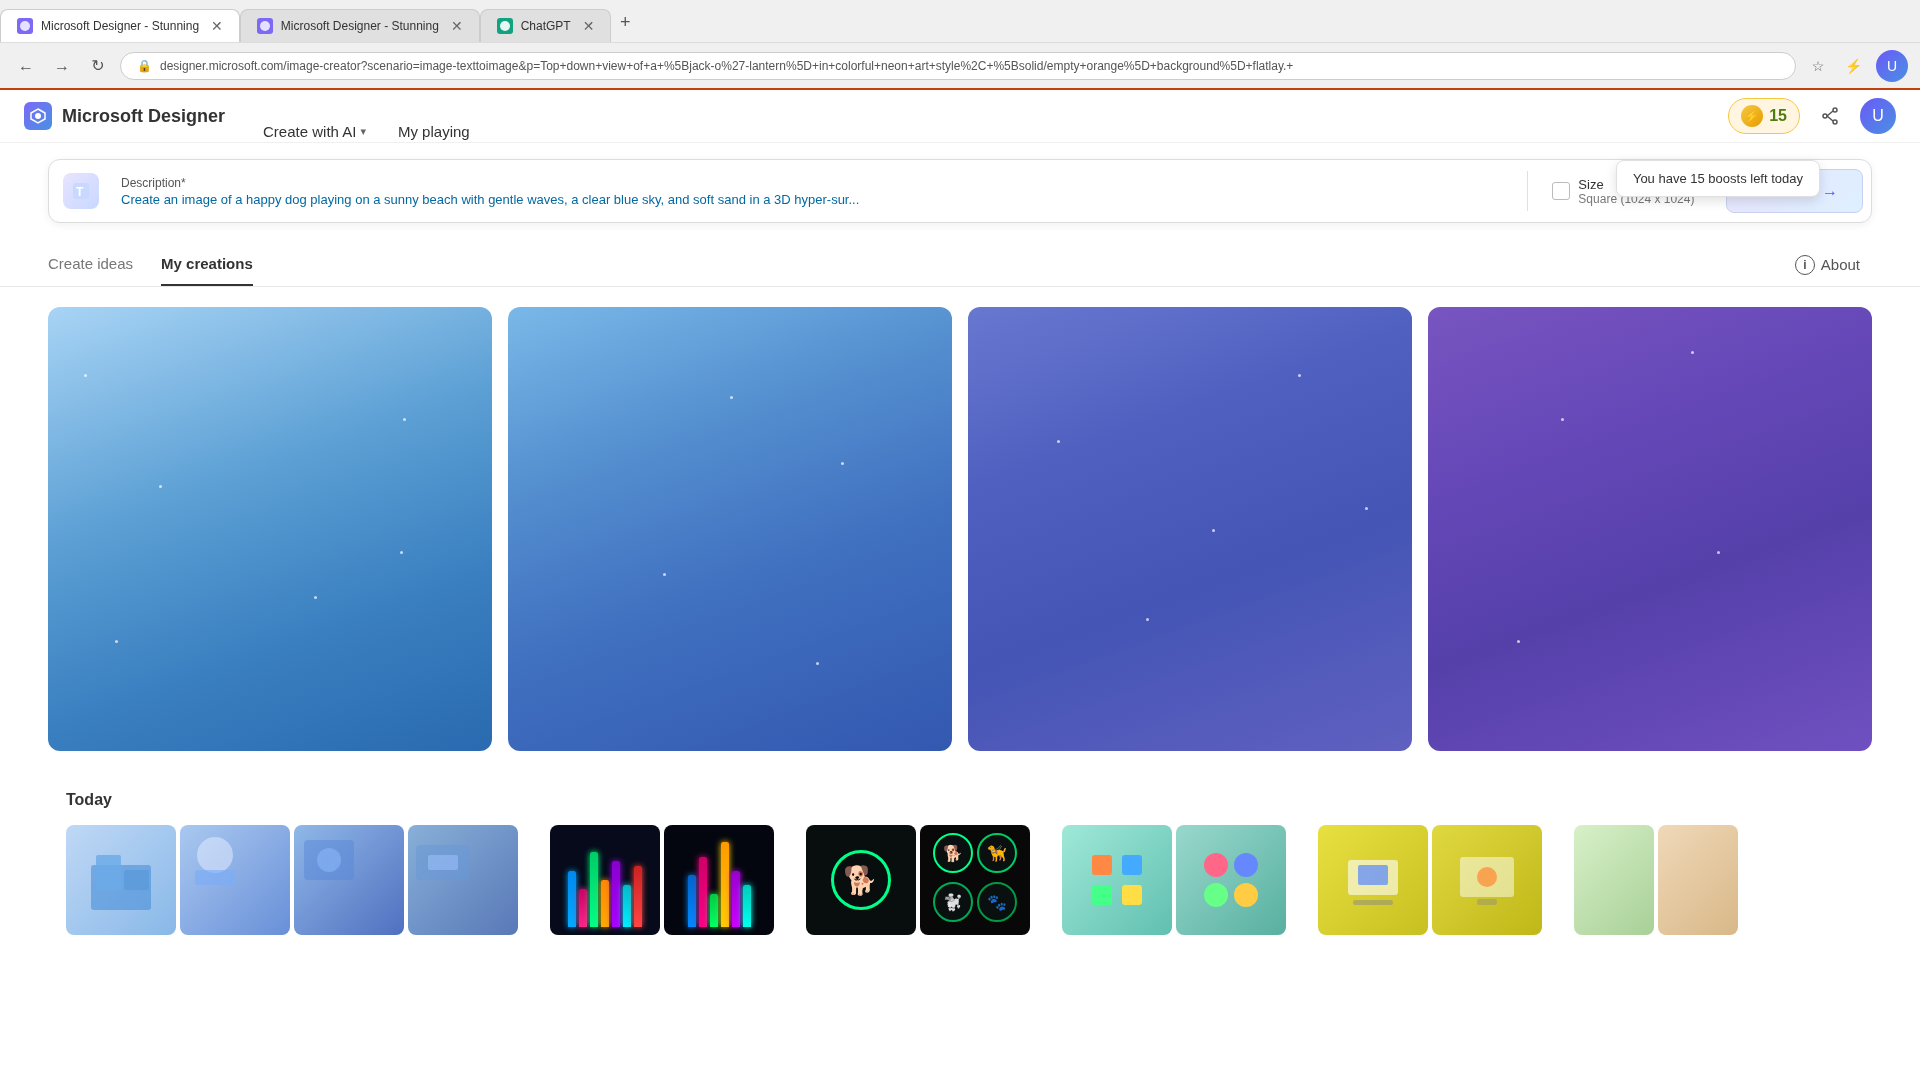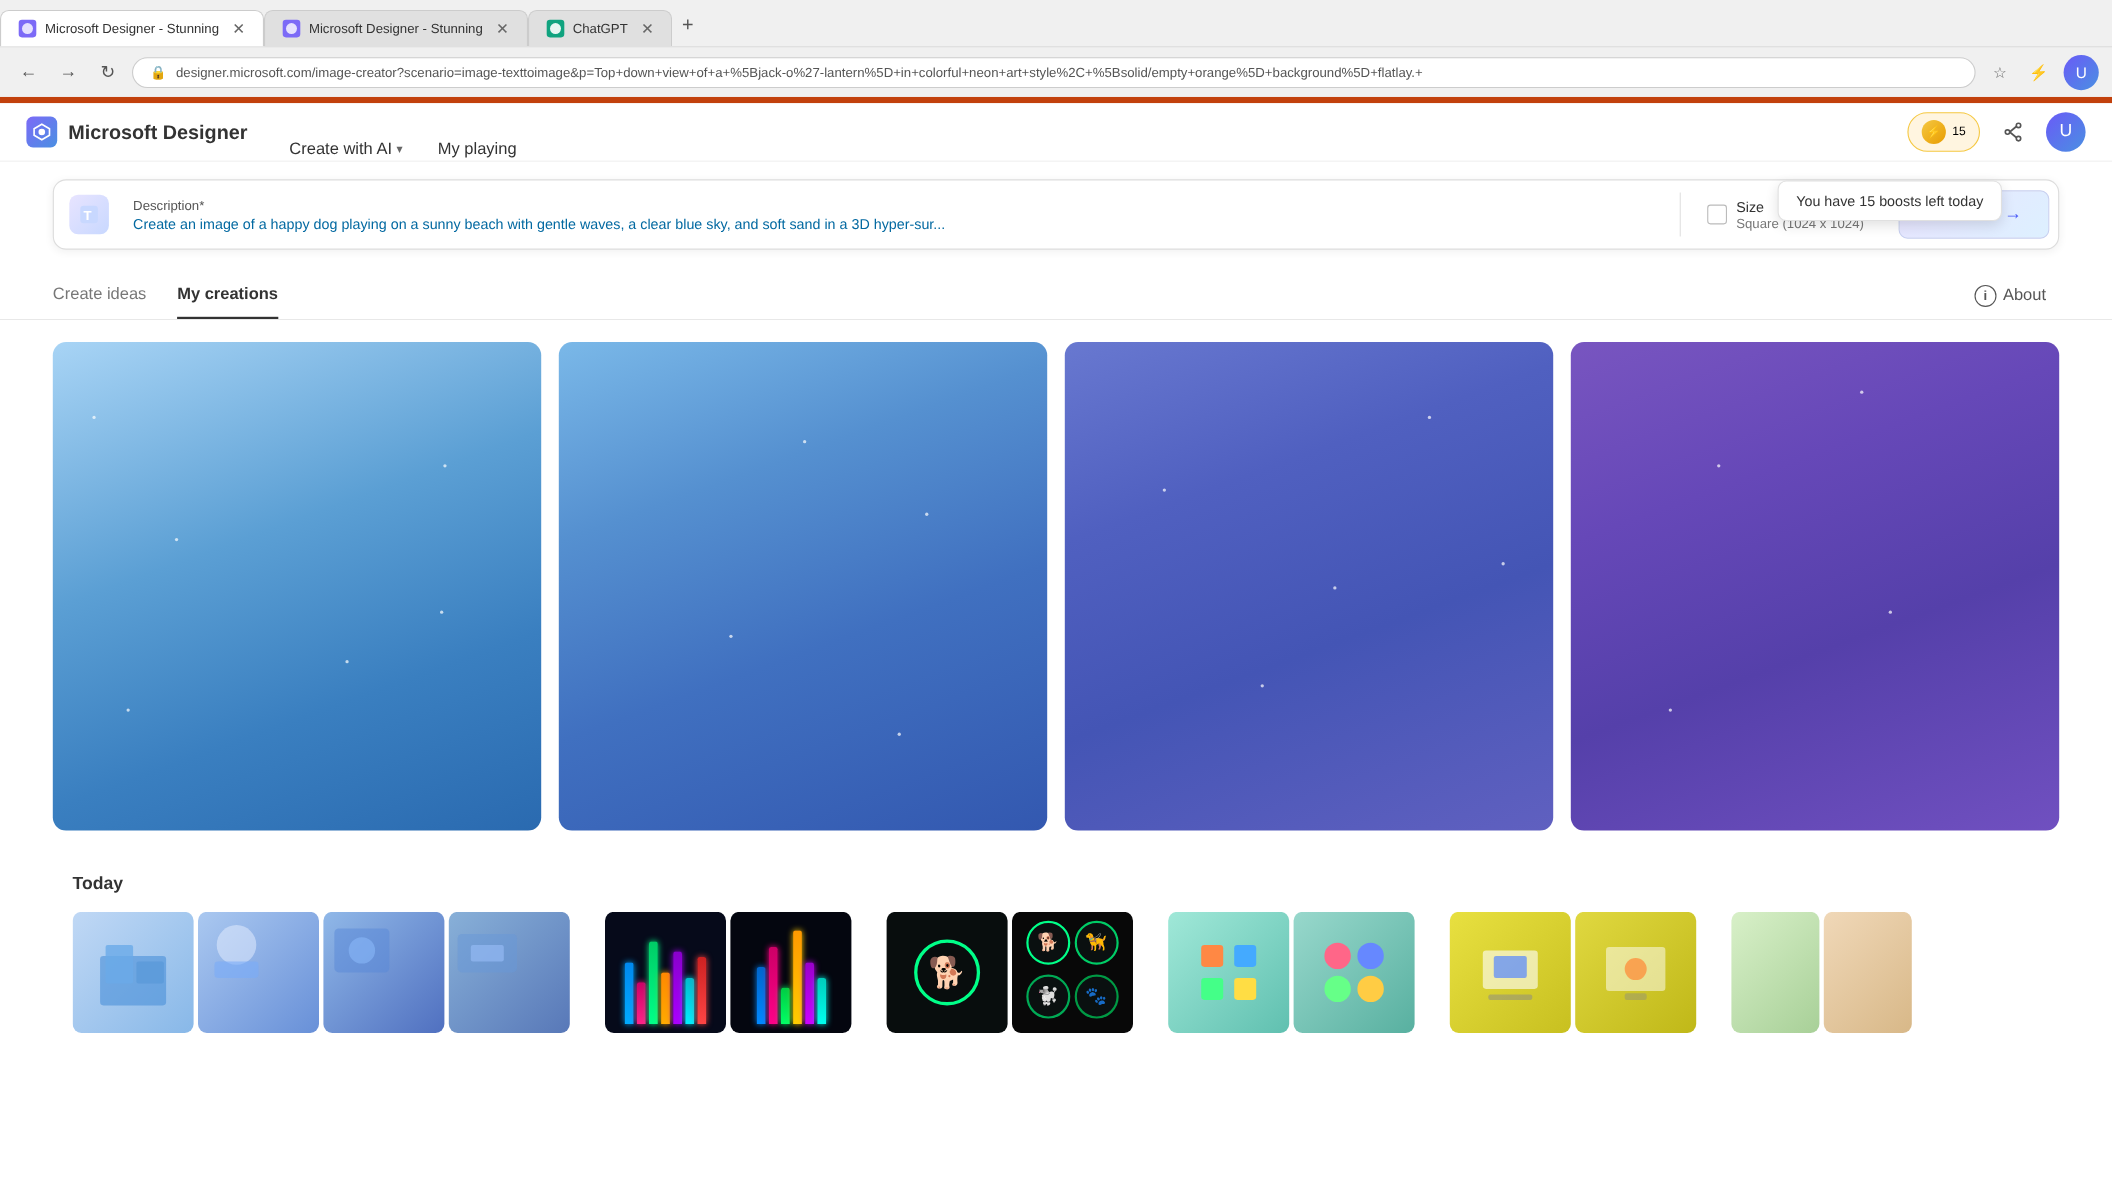--- a/index.html
+++ b/index.html
@@ -1,19 +1,19 @@
 <!DOCTYPE html>
 <html><head>
   <meta charset="utf-8">
   <style>
     * { margin: 0; padding: 0; box-sizing: border-box; }
     body { font-family: 'Segoe UI', Arial, sans-serif; background: #f5f5f5; width: 1920px; min-height: 1080px; overflow-x: hidden; }
 
     
-    .browser-chrome { background: #f0f0f0; border-bottom: 6px solid #c2410c; }
+    .browser-chrome { background: #f0f0f0; border-bottom: 2px solid #c2410c; }
     .tabs-bar { display: flex; align-items: flex-end; padding: 8px 0 0 0; background: #f0f0f0; height: 42px; }
     .tab { display: flex; align-items: center; gap: 8px; padding: 8px 16px; background: #e0e0e0; border-radius: 8px 8px 0 0; font-size: 13px; color: #333; max-width: 240px; border: 1px solid #ccc; border-bottom: none; cursor: pointer; }
     .tab.active { background: #fff; z-index: 1; }
     .tab-favicon { width: 16px; height: 16px; border-radius: 3px; background: #7c6af7; display: flex; align-items: center; justify-content: center; }
     .tab-favicon.chatgpt { background: #10a37f; }
     .tab-title { font-size: 12px; white-space: nowrap; overflow: hidden; text-overflow: ellipsis; max-width: 160px; }
     .tab-close { color: #666; font-size: 14px; margin-left: 4px; cursor: pointer; }
     .new-tab-btn { width: 28px; height: 28px; display: flex; align-items: center; justify-content: center; border-radius: 50%; color: #555; font-size: 18px; cursor: pointer; margin-bottom: 6px; }
 
     .address-bar { display: flex; align-items: center; gap: 8px; padding: 6px 12px; background: #f0f0f0; border-top: 1px solid #ddd; height: 46px; }
@@ -29,21 +29,21 @@
     .navbar { display: flex; align-items: center; padding: 0 24px; height: 53px; background: #fff; border-bottom: 1px solid #f0f0f0; position: relative; }
     .brand { display: flex; align-items: center; gap: 10px; font-size: 18px; font-weight: 600; color: #333; }
     .brand-icon { width: 28px; height: 28px; background: linear-gradient(135deg, #7c6af7, #4a90e2); border-radius: 6px; display: flex; align-items: center; justify-content: center; color: #fff; font-size: 14px; font-weight: bold; }
     .nav-items { display: flex; align-items: center; gap: 4px; margin-left: 24px; }
     .nav-item { display: flex; align-items: center; gap: 4px; padding: 8px 14px; border-radius: 6px; font-size: 15px; color: #333; cursor: pointer; font-weight: 500; margin-top: 31px; }
     .nav-item.create-ai { font-size: 15px; }
     .chevron { font-size: 11px; color: #666; }
     .navbar-right { margin-left: auto; display: flex; align-items: center; gap: 12px; }
     .boost-badge { display: flex; align-items: center; gap: 6px; padding: 6px 12px; border-radius: 20px; background: #fff5e0; border: 1px solid #f5c842; cursor: pointer; }
     .boost-coin { width: 22px; height: 22px; border-radius: 50%; background: linear-gradient(135deg, #f5c842, #e89c00); display: flex; align-items: center; justify-content: center; color: #fff; font-size: 11px; font-weight: bold; }
-    .boost-count { font-size: 11px; font-weight: 400; color: #000000; }
+    .boost-count { font-size: 16px; font-weight: 700; color: #4d7c0f; }
     .icon-btn { width: 36px; height: 36px; border-radius: 50%; display: flex; align-items: center; justify-content: center; color: #555; font-size: 18px; cursor: pointer; }
     .avatar-btn { width: 36px; height: 36px; border-radius: 50%; background: linear-gradient(135deg, #6a5af7, #4a90e2); display: flex; align-items: center; justify-content: center; color: #fff; font-size: 16px; cursor: pointer; }
 
     
     .boost-tooltip { position: absolute; right: 100px; top: 70px; background: #fff; border: 1px solid #e0e0e0; border-radius: 8px; padding: 10px 16px; font-size: 13px; color: #333; box-shadow: 0 4px 12px rgba(0,0,0,0.12); white-space: nowrap; z-index: 100; }
 
     
     .desc-bar-wrap { padding: 16px 48px; background: #fff; }
     .desc-bar { display: flex; align-items: center; gap: 0; background: #fff; border: 1px solid #ddd; border-radius: 12px; box-shadow: 0 2px 8px rgba(0,0,0,0.06); overflow: hidden; height: 64px; }
     .desc-icon { width: 64px; display: flex; align-items: center; justify-content: center; }

